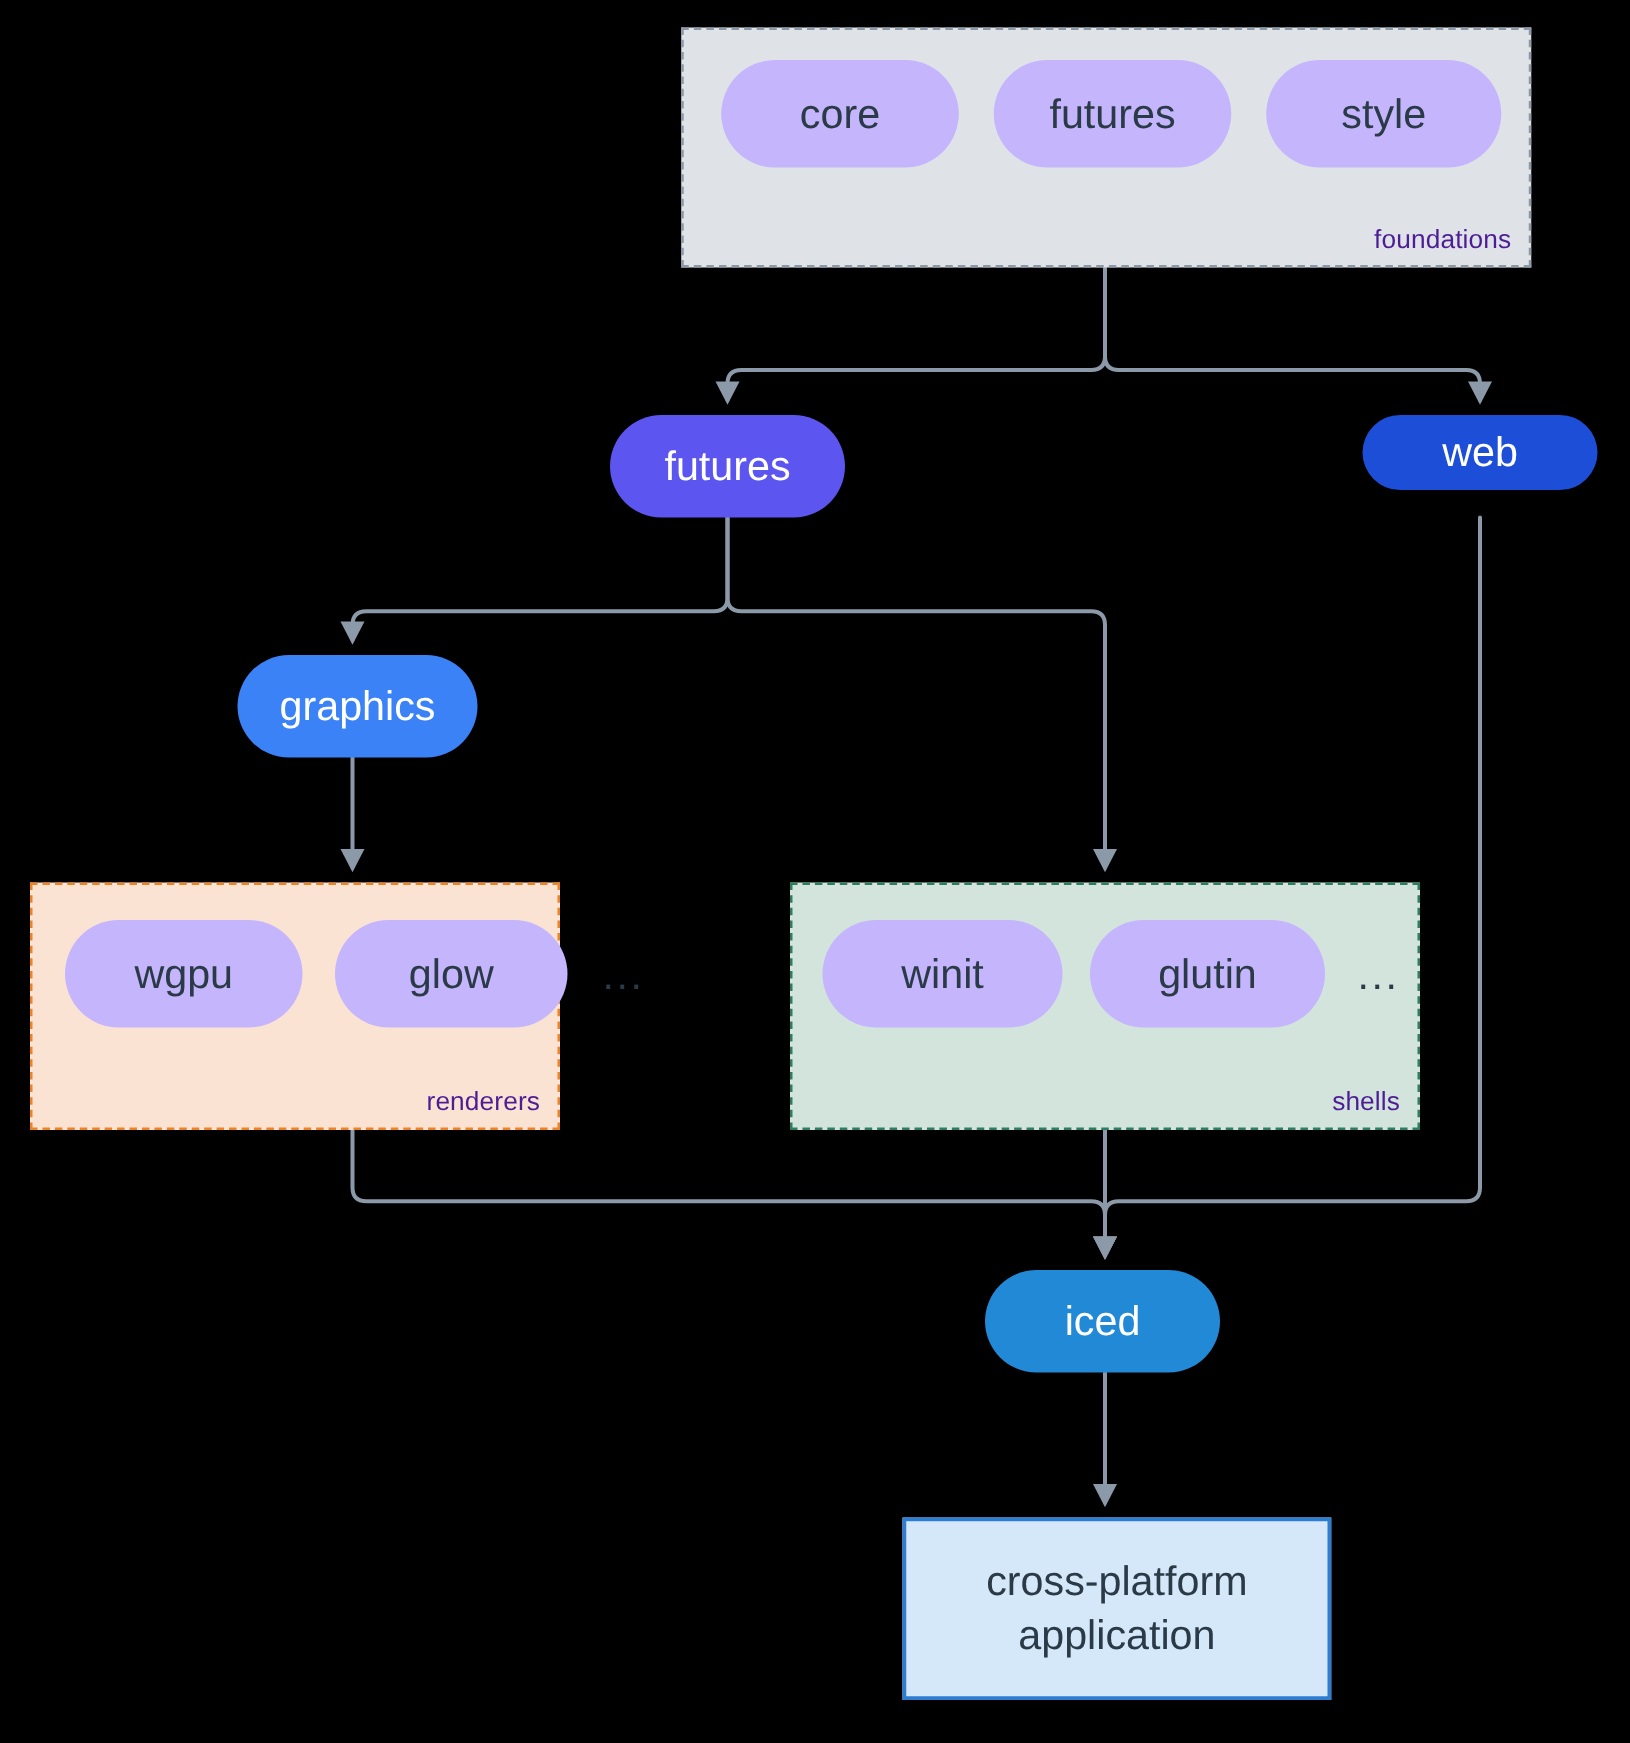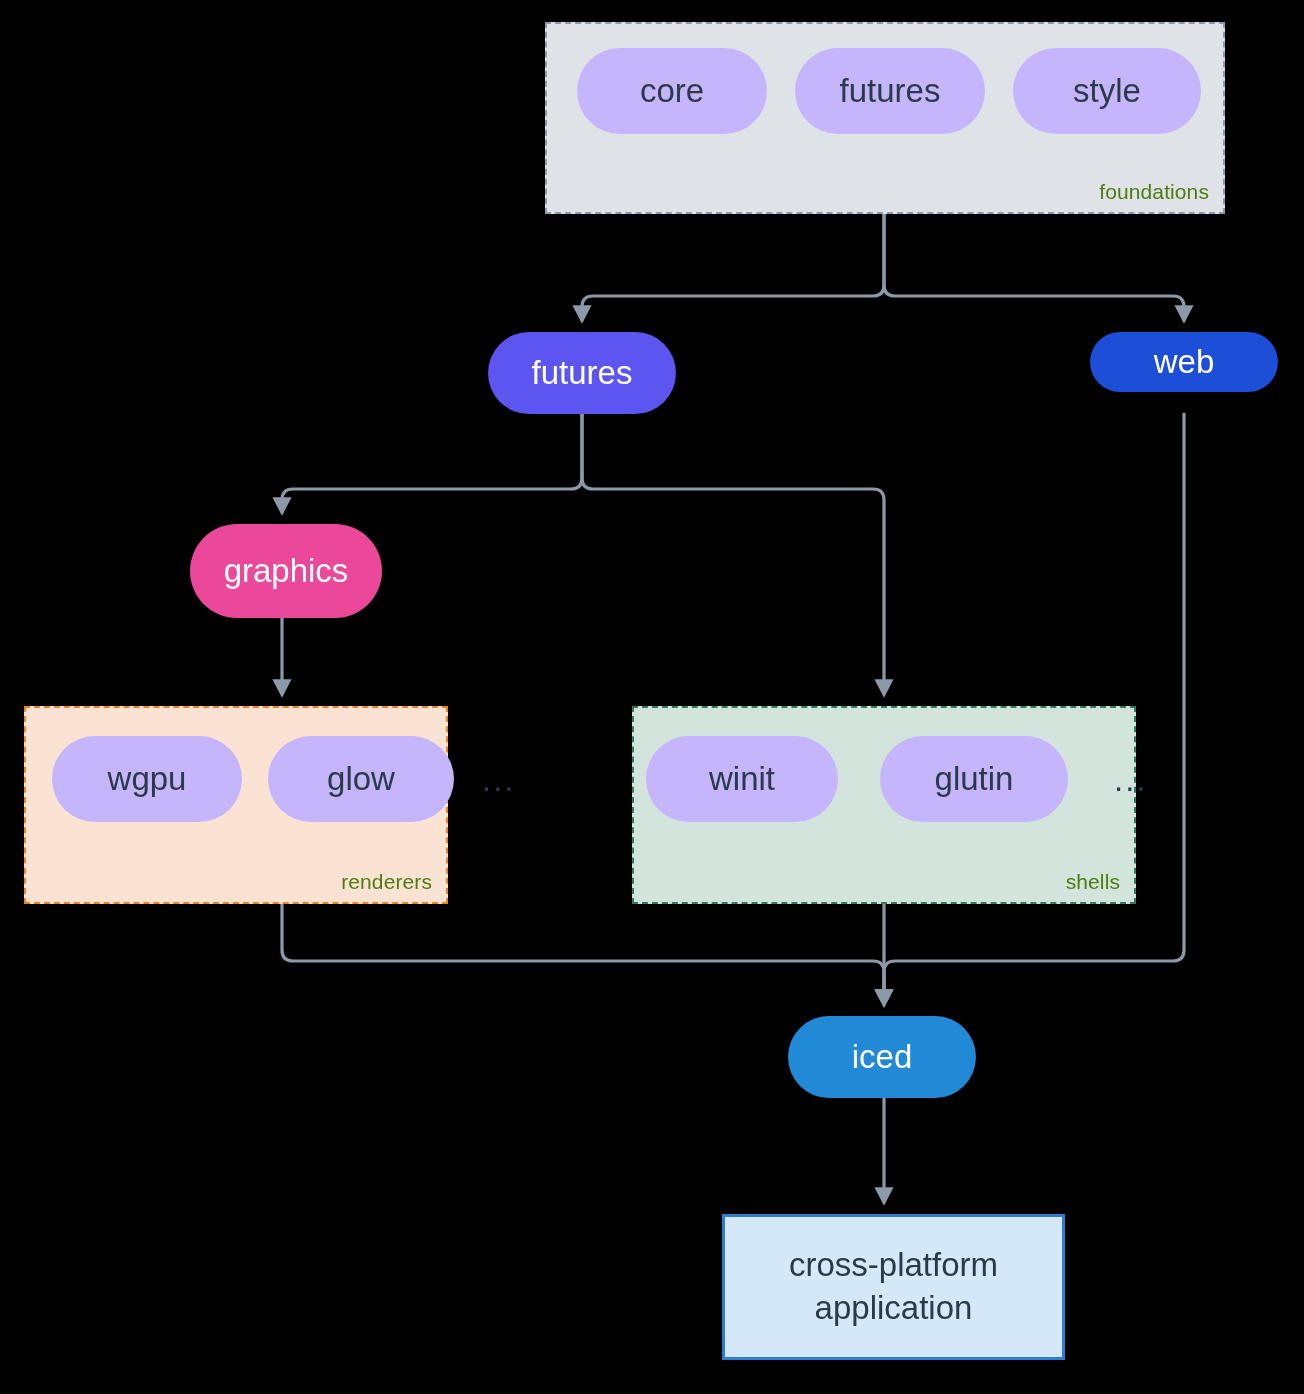--- a/index.html
+++ b/index.html
@@ -33,21 +33,21 @@
   .group-pills {
     position: absolute;
     display: flex;
     align-items: center;
   }
   .group-label {
     position: absolute;
     right: 14px;
     bottom: 8px;
     font-size: 21px;
-    color: #4d7c0f;
+    color: #4c1d95;
     letter-spacing: 0.1px;
     white-space: nowrap;
   }
 
   #group-foundations {
     left: 545px;
     top: 22px;
     width: 680px;
     height: 192px;
     background: #dfe3e7;
@@ -115,22 +115,22 @@
     left: 1090px;
     top: 332px;
     width: 188px;
     height: 60px;
     background: #1d4ed8;
   }
   #node-graphics {
     left: 190px;
     top: 524px;
     width: 192px;
-    height: 94px;
-    background: #ec4899;
+    height: 82px;
+    background: #3b82f6;
   }
   #node-iced {
     left: 788px;
     top: 1016px;
     width: 188px;
     height: 82px;
     background: #2189d6;
   }
 
   
@@ -198,21 +198,21 @@
   <div class="group" id="group-renderers">
     <div class="group-pills" style="left:26px; top:28px;">
       <div class="pill" style="width:190px;">wgpu</div>
       <div class="pill" style="width:186px; margin-left:26px;">glow</div>
       <div class="ellipsis" style="margin-left:28px;">...</div>
     </div>
     <div class="group-label">renderers</div>
   </div>
 
   <div class="group" id="group-shells">
-    <div class="group-pills" style="left:12px; top:28px;gap:20px;">
+    <div class="group-pills" style="left:24px; top:28px;">
       <div class="pill" style="width:192px;">winit</div>
       <div class="pill" style="width:188px; margin-left:22px;">glutin</div>
       <div class="ellipsis" style="margin-left:26px;">...</div>
     </div>
     <div class="group-label">shells</div>
   </div>
 
   <div class="node" id="node-native">futures</div>
 
   <div class="node" id="node-web">web</div>

